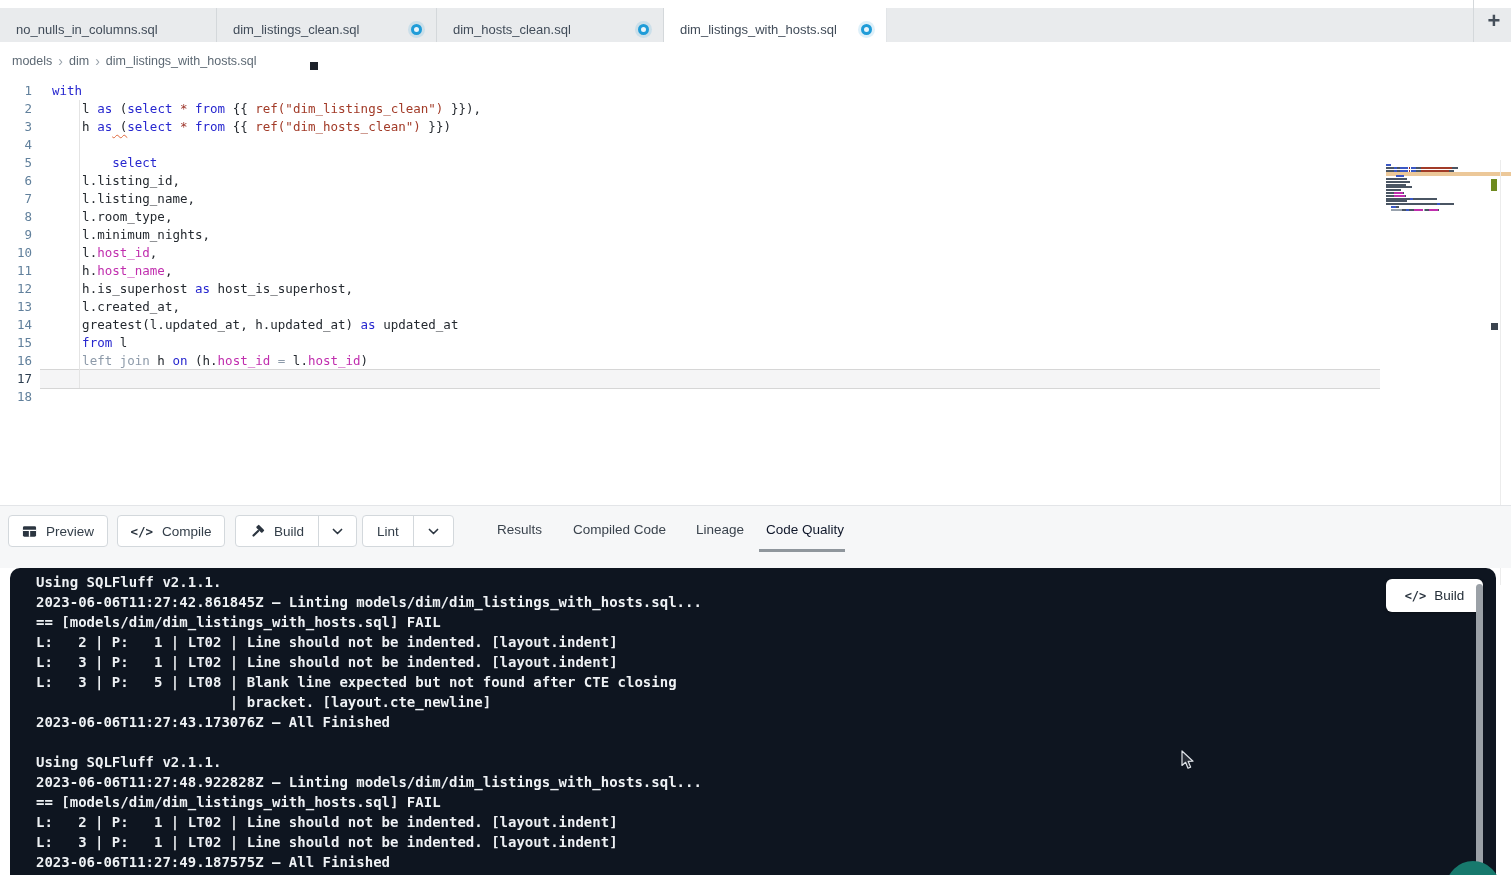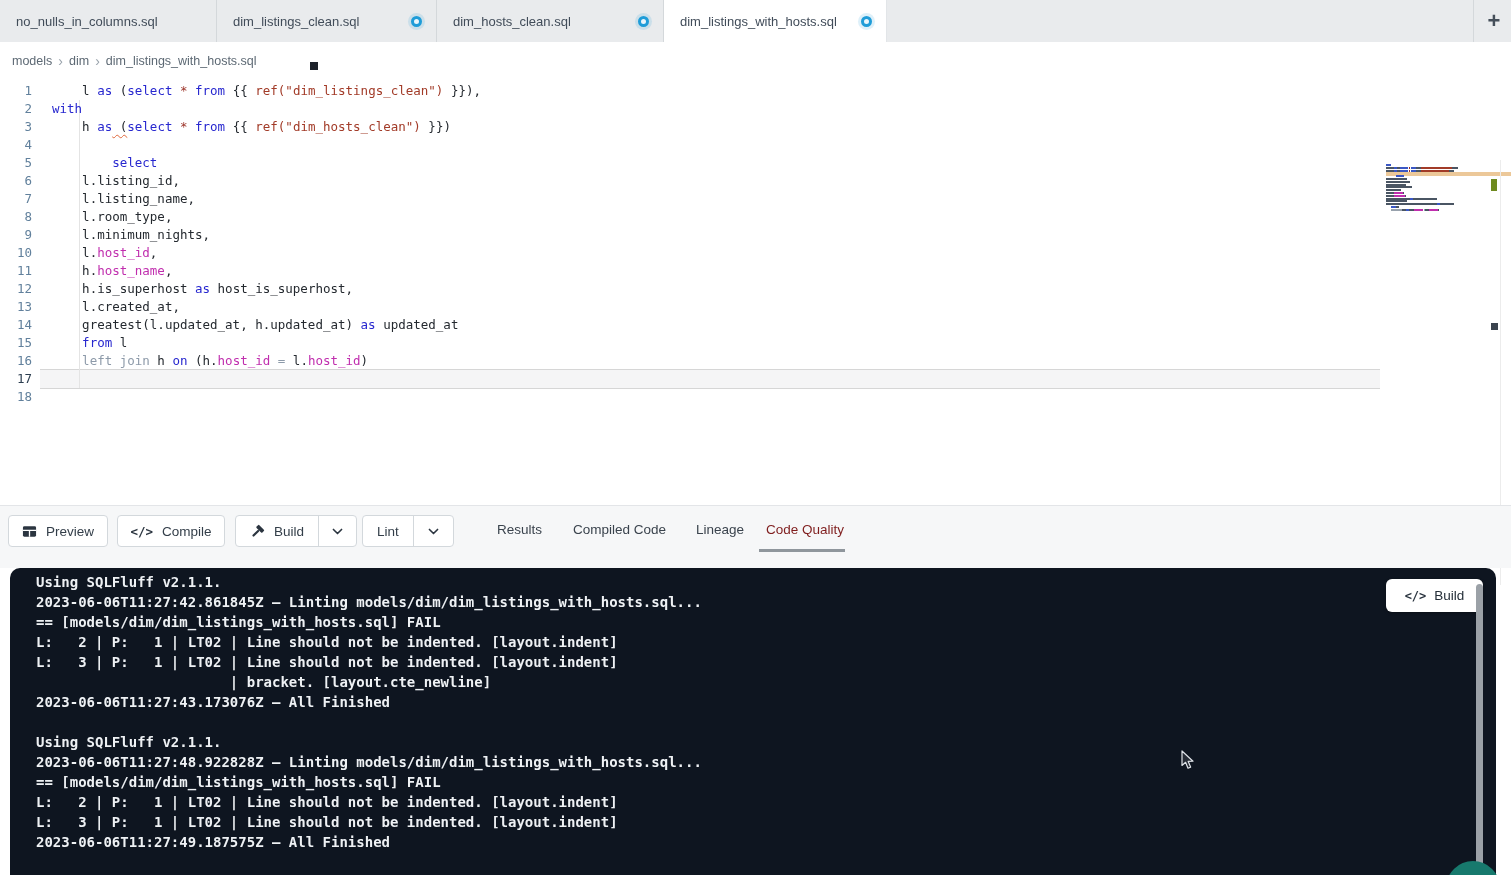--- a/index.html
+++ b/index.html
@@ -1,20 +1,20 @@
 <!DOCTYPE html>
 <html><head>
 <meta charset="utf-8">
 <style>
   html,body{margin:0;padding:0;background:#fff;}
   .screen{position:relative;width:1511px;height:875px;overflow:hidden;background:#fff;
           font-family:"Liberation Sans",sans-serif;-webkit-font-smoothing:antialiased;}
 
   
-  .tabbar{position:absolute;left:0;top:0;width:1511px;height:42px;background:#e9ebed;display:flex;}
+  .tabbar{position:absolute;left:0;top:8px;width:1511px;height:42px;background:#e9ebed;display:flex;}
   .tab{height:42px;display:flex;align-items:center;justify-content:space-between;
        padding:0 14px 0 16px;box-sizing:border-box;border-right:1px solid #d4d8db;
        font-size:13px;color:#414c59;cursor:pointer;white-space:nowrap;}
   .tab.active{background:#ffffff;border-right:1px solid #e2e5e8;}
   .tab-label{overflow:hidden;text-overflow:ellipsis;}
   .dot{width:5px;height:5px;border-radius:50%;background:#eaf5fb;border:3px solid #1f9cd8;
        box-shadow:0 0 0 3px rgba(31,156,216,.15);margin-left:10px;flex:0 0 auto;}
   .tab-endsep{position:absolute;left:1473px;top:0;width:1px;height:42px;background:#d4d8db;}
   .newtab{position:absolute;left:1478px;top:0;width:32px;height:42px;display:flex;align-items:center;
           justify-content:center;font-size:22px;font-weight:600;color:#454f5a;cursor:pointer;}
@@ -64,21 +64,21 @@
        display:flex;align-items:center;justify-content:center;gap:9px;font-size:13.5px;color:#333e49;
        box-sizing:border-box;cursor:pointer;}
   .btn .ico-txt{font-family:"DejaVu Sans Mono",monospace;font-weight:700;font-size:12.5px;color:#2b3540;}
   .split{position:absolute;top:9px;height:32px;display:flex;background:#fff;border:1px solid #d3d8dc;
          border-radius:4px;box-sizing:border-box;cursor:pointer;}
   .split .main{display:flex;align-items:center;justify-content:center;gap:9px;font-size:13.5px;
                color:#333e49;border-right:1px solid #d3d8dc;height:100%;box-sizing:border-box;}
   .split .chev{display:flex;align-items:center;justify-content:center;height:100%;}
   .rtab{position:absolute;top:0;height:47px;display:flex;align-items:center;font-size:13.5px;
         color:#3a434d;cursor:pointer;}
-  .rtab.active{color:#7f1d1d;text-align:center;}
+  .rtab.active{color:#0f172a;text-align:center;}
   .cq-underline{position:absolute;left:759px;top:43px;width:86px;height:3px;background:#8f969c;}
 
   
   .terminal{position:absolute;left:10px;top:568px;width:1486px;height:307px;background:#0e1520;
             border-radius:10px 10px 0 0;}
   .tlines{position:absolute;left:26px;top:4px;font-family:"DejaVu Sans Mono",monospace;
           font-size:14px;font-weight:700;line-height:20px;color:#eef1f4;}
   .tline{height:20px;white-space:pre;}
   .config-btn{position:absolute;left:1376px;top:11px;width:97px;height:33px;background:#fff;
               border-radius:6px;display:flex;align-items:center;justify-content:center;gap:8px;
@@ -156,22 +156,22 @@
         <div>11</div>
         <div>12</div>
         <div>13</div>
         <div>14</div>
         <div>15</div>
         <div>16</div>
         <div class="active-num">17</div>
         <div>18</div>
       </div>
     <div class="code">
+        <div class="code-line"><span class="tk-kw">with</span></div>
         <div class="code-line"><span class="tk-id">    l </span><span class="tk-kw">as</span><span class="tk-id"> (</span><span class="tk-kw">select</span><span class="tk-id"> </span><span class="tk-op">*</span><span class="tk-id"> </span><span class="tk-kw">from</span><span class="tk-id"> {{ </span><span class="tk-str">ref("dim_listings_clean")</span><span class="tk-id"> }}),</span></div>
-        <div class="code-line"><span class="tk-kw">with</span></div>
         <div class="code-line"><span class="tk-id">    h </span><span class="tk-kw">as</span><span class="tk-sq"> (</span><span class="tk-kw">select</span><span class="tk-id"> </span><span class="tk-op">*</span><span class="tk-id"> </span><span class="tk-kw">from</span><span class="tk-id"> {{ </span><span class="tk-str">ref("dim_hosts_clean")</span><span class="tk-id"> }})</span></div>
         <div class="code-line"></div>
         <div class="code-line"><span class="tk-id">        </span><span class="tk-kw">select</span></div>
         <div class="code-line"><span class="tk-id">    l.listing_id,</span></div>
         <div class="code-line"><span class="tk-id">    l.listing_name,</span></div>
         <div class="code-line"><span class="tk-id">    l.room_type,</span></div>
         <div class="code-line"><span class="tk-id">    l.minimum_nights,</span></div>
         <div class="code-line"><span class="tk-id">    l.</span><span class="tk-col">host_id</span><span class="tk-id">,</span></div>
         <div class="code-line"><span class="tk-id">    h.</span><span class="tk-col">host_name</span><span class="tk-id">,</span></div>
         <div class="code-line"><span class="tk-id">    h.is_superhost </span><span class="tk-kw">as</span><span class="tk-id"> host_is_superhost,</span></div>
@@ -262,20 +262,21 @@
     <div class="cq-underline"></div>
   </div>
 
   <div class="terminal">
     <div class="tlines">
         <div class="tline">Using SQLFluff v2.1.1.</div>
         <div class="tline">2023-06-06T11:27:42.861845Z – Linting models/dim/dim_listings_with_hosts.sql...</div>
         <div class="tline">== [models/dim/dim_listings_with_hosts.sql] FAIL</div>
         <div class="tline">L:   2 | P:   1 | LT02 | Line should not be indented. [layout.indent]</div>
         <div class="tline">L:   3 | P:   1 | LT02 | Line should not be indented. [layout.indent]</div>
+        <div class="tline">L:   3 | P:   5 | LT08 | Blank line expected but not found after CTE closing</div>
         <div class="tline">                       | bracket. [layout.cte_newline]</div>
         <div class="tline">2023-06-06T11:27:43.173076Z – All Finished</div>
         <div class="tline"></div>
         <div class="tline">Using SQLFluff v2.1.1.</div>
         <div class="tline">2023-06-06T11:27:48.922828Z – Linting models/dim/dim_listings_with_hosts.sql...</div>
         <div class="tline">== [models/dim/dim_listings_with_hosts.sql] FAIL</div>
         <div class="tline">L:   2 | P:   1 | LT02 | Line should not be indented. [layout.indent]</div>
         <div class="tline">L:   3 | P:   1 | LT02 | Line should not be indented. [layout.indent]</div>
         <div class="tline">2023-06-06T11:27:49.187575Z – All Finished</div>
       </div>

